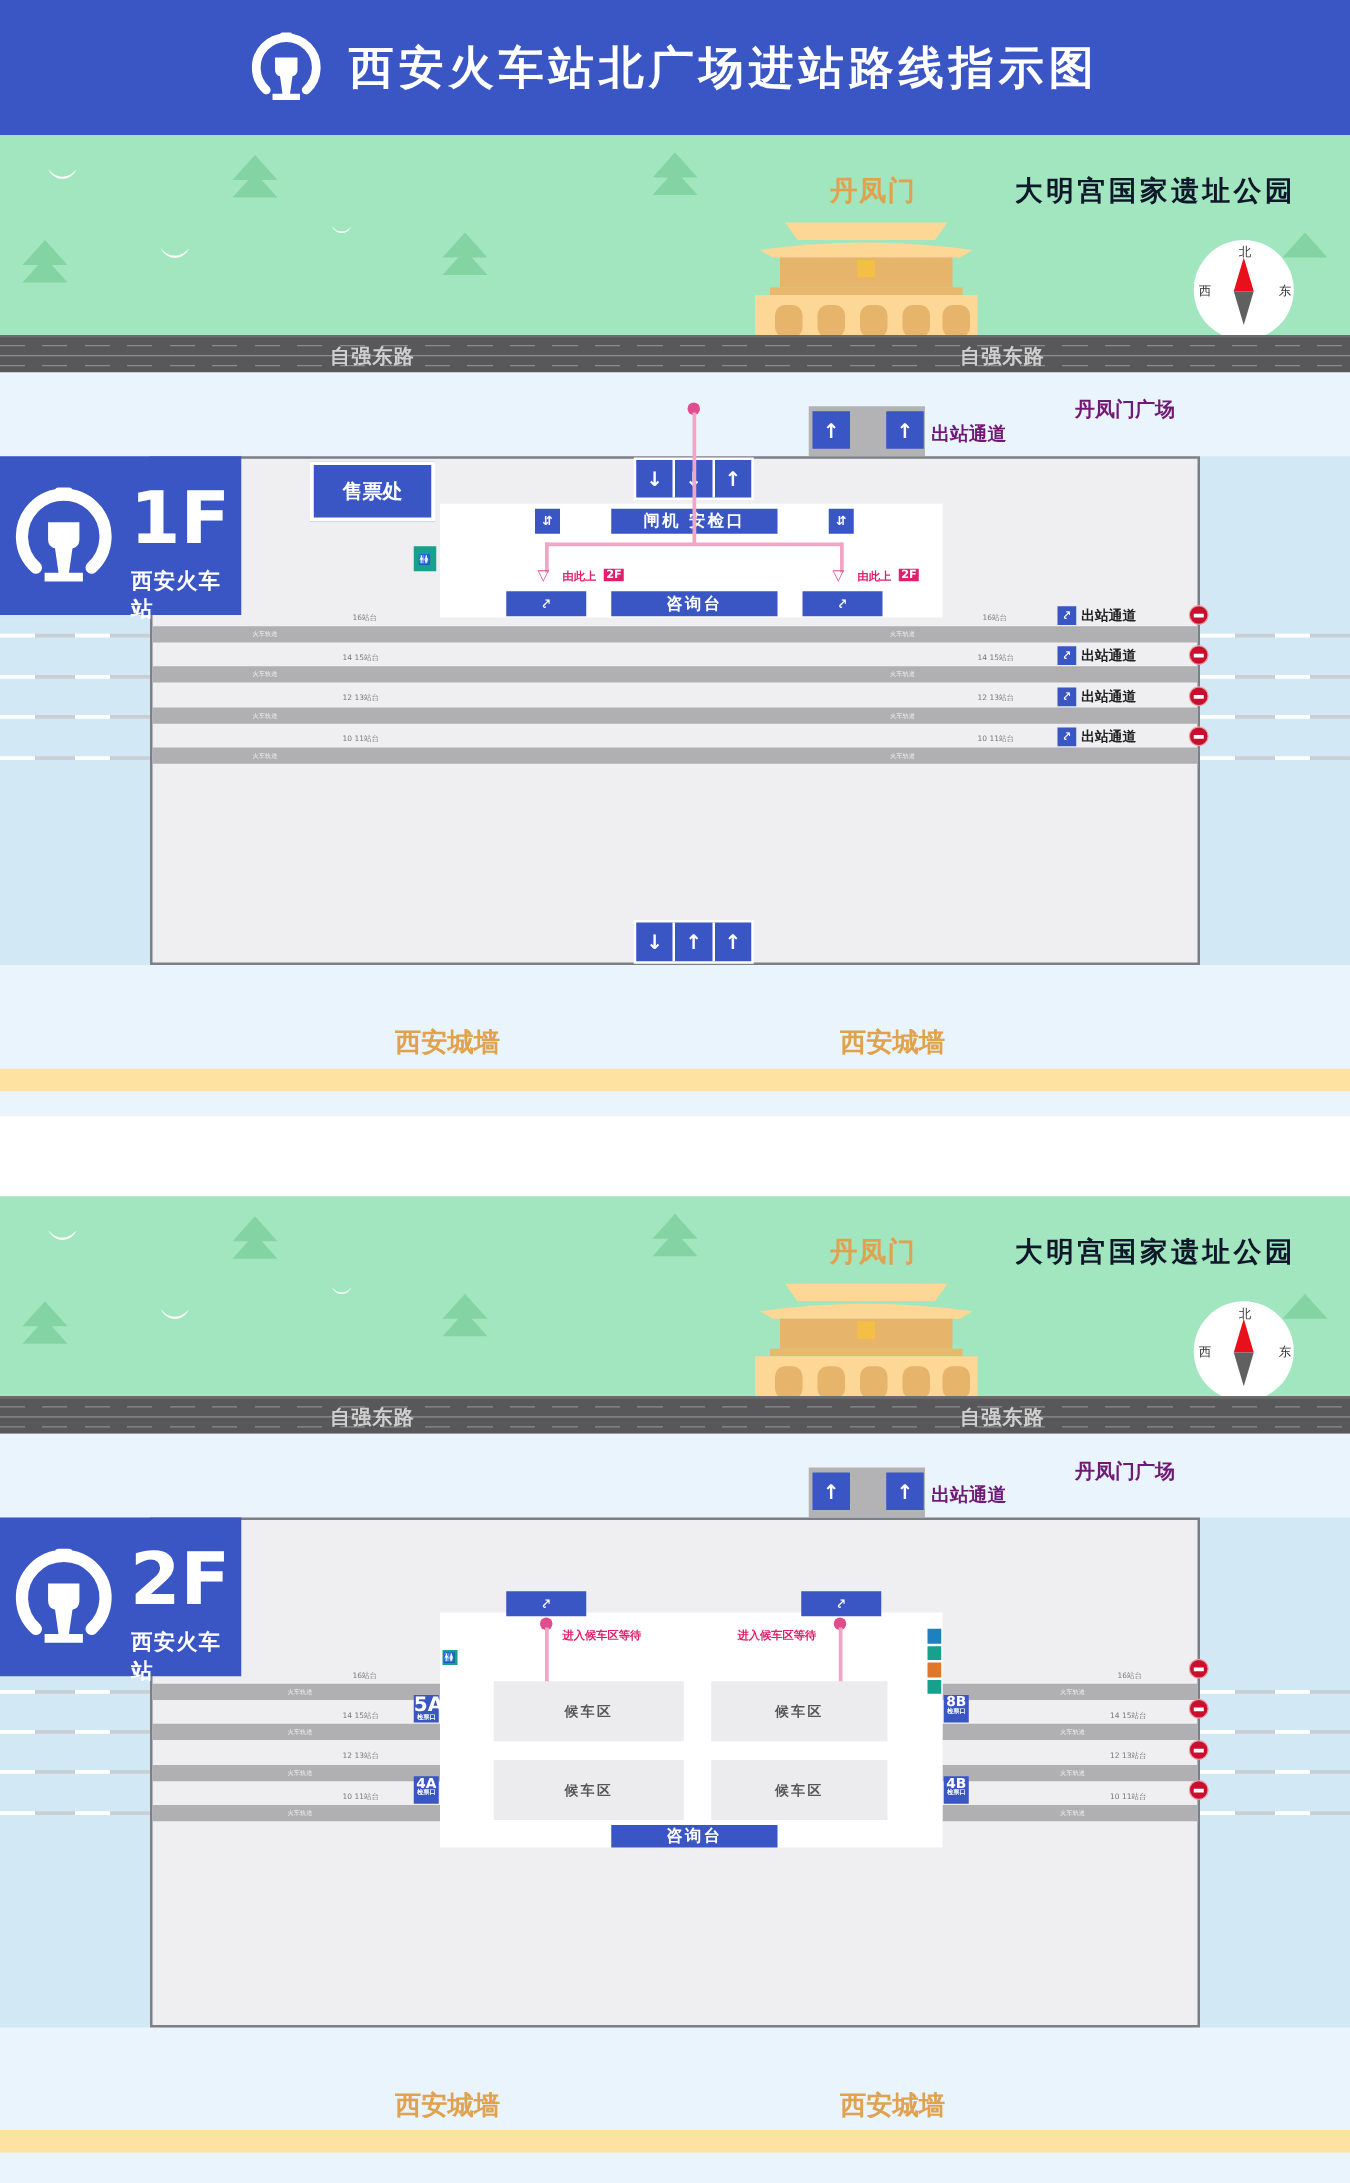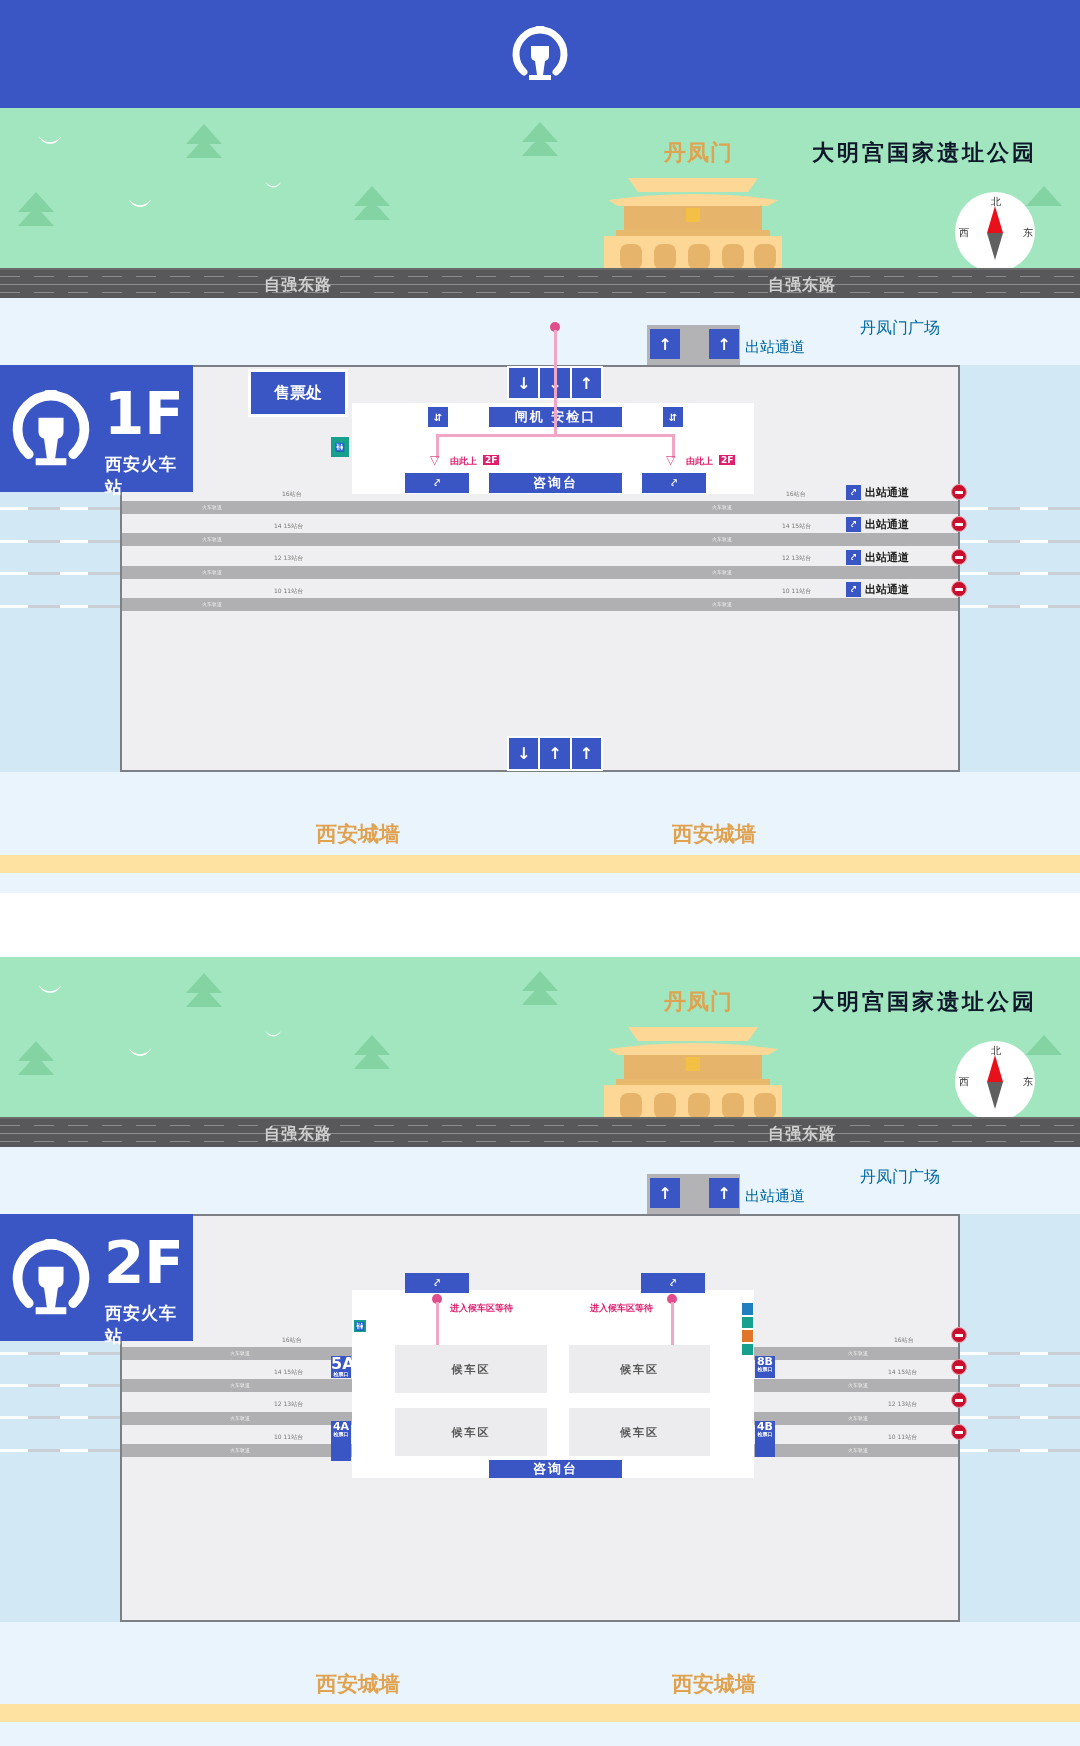--- a/index.html
+++ b/index.html
@@ -24,21 +24,21 @@
 .building{background:#efeff1;border:2px solid #7c7f86}
 .logo{background:#3a55c4;color:#fff}
 .logo .fl{font-size:58px;font-weight:bold;position:absolute;left:104px;top:20px;line-height:1}
 .logo .sn{font-size:17px;font-weight:bold;position:absolute;left:105px;top:88px;letter-spacing:1px}
 .bluebox{background:#3a55c4;color:#fff;display:flex;align-items:center;justify-content:center;font-weight:bold}
 .whitearea{background:#fff}
 .track{background:#b0b0b2;height:13px}
 .plat-txt{font-size:6px;color:#777;position:absolute}
 .track-txt{font-size:5px;color:#eee;position:absolute}
 .arrowcell{background:#3a55c4;color:#fff;display:flex;align-items:center;justify-content:center;font-weight:bold;font-size:16px;border-right:2px solid #fff}
-.exit-lbl{font-size:15px;font-weight:normal;color:#0369a1}
+.exit-lbl{font-size:15px;font-weight:bold;color:#701a75}
 .noentry{width:16px;height:16px;border-radius:50%;background:#c8102e;position:absolute;border:1px solid #e8a0a8}
 .noentry:after{content:"";position:absolute;left:3px;right:3px;top:6px;height:3px;background:#fff}
 .pink{background:#e04c8c}
 .pinkline{position:absolute;background:#f2a6c6}
 .pinktxt{color:#e0206e;font-size:9px;font-weight:bold;position:absolute}
 .badge2f{background:#e0206e;color:#fff;font-size:9px;font-weight:bold;padding:0 2px;position:absolute}
 .wait{background:#ececee;color:#555;font-size:11px;font-weight:bold;letter-spacing:2px;display:flex;align-items:center;justify-content:center;position:absolute}
 .teal{background:#17a08c;color:#fff;font-size:8px;display:flex;align-items:center;justify-content:center;position:absolute}
 .gatebadge{position:absolute;background:#3a55c4;color:#fff;font-weight:bold;text-align:center;line-height:1}
 .wall-txt{color:#e0a24f;font-size:21px;font-weight:bold;position:absolute}
@@ -47,20 +47,21 @@
 </style>
 </head>
 <body>
 
 <div class="abs header">
   <svg width="56" height="64" viewBox="0 0 56 64">
     <path d="M12 50 A24 24 0 1 1 44 50" fill="none" stroke="#fff" stroke-width="7" stroke-linecap="round"></path>
     <rect x="23" y="4" width="10" height="6" rx="2" fill="#fff"></rect>
     <path d="M19 24 h18 v10 q0 4 -4 5 l-2 14 h8 v5 h-22 v-5 h8 l-2 -14 q-4 -1 -4 -5z" fill="#fff"></path>
   </svg>
+  <span class="title">西安火车站北广场进站路线指示图</span>
 </div>
 
 <div class="abs scene" style="top:108px">
   <span class="bird" style="left:38px;top:22px">︶</span>
   <span class="bird" style="left:128px;top:85px">︶</span>
   <span class="bird" style="left:265px;top:70px;font-size:18px">︶</span>
   <div class="tree" style="left:186px;top:16px"></div>
   <div class="tree" style="left:186px;top:30px"></div>
   <div class="tree" style="left:18px;top:84px"></div>
   <div class="tree" style="left:18px;top:98px"></div>
@@ -350,28 +351,28 @@
 <div class="wait" style="left:395px;top:1345px;width:152px;height:48px">候车区</div>
 <div class="wait" style="left:569px;top:1345px;width:141px;height:48px">候车区</div>
 <div class="wait" style="left:395px;top:1408px;width:152px;height:48px">候车区</div>
 <div class="wait" style="left:569px;top:1408px;width:141px;height:48px">候车区</div>
 <div class="abs bluebox" style="left:489px;top:1460px;width:133px;height:18px;font-size:13px;letter-spacing:2px">咨询台</div>
 
 <div class="gatebadge" style="left:331px;top:1356px;width:20px;height:22px">
     <div style="font-size:16px">5A</div>
     <div style="font-size:5px">检票口</div>
   </div>
-<div class="gatebadge" style="left:331px;top:1421px;width:20px;height:40px">
+<div class="gatebadge" style="left:331px;top:1421px;width:20px;height:22px">
     <div style="font-size:11px">4A</div>
     <div style="font-size:5px">检票口</div>
   </div>
 <div class="gatebadge" style="left:755px;top:1356px;width:20px;height:22px">
     <div style="font-size:11px">8B</div>
     <div style="font-size:5px">检票口</div>
   </div>
-<div class="gatebadge" style="left:755px;top:1421px;width:20px;height:36px">
+<div class="gatebadge" style="left:755px;top:1421px;width:20px;height:22px">
     <div style="font-size:11px">4B</div>
     <div style="font-size:5px">检票口</div>
   </div>
 
 <span class="wall-txt" style="left:316px;top:1670px">西安城墙</span>
 <span class="wall-txt" style="left:672px;top:1670px">西安城墙</span>
 <div class="abs wall-band" style="top:1704px"></div>
 
 </body></html>

